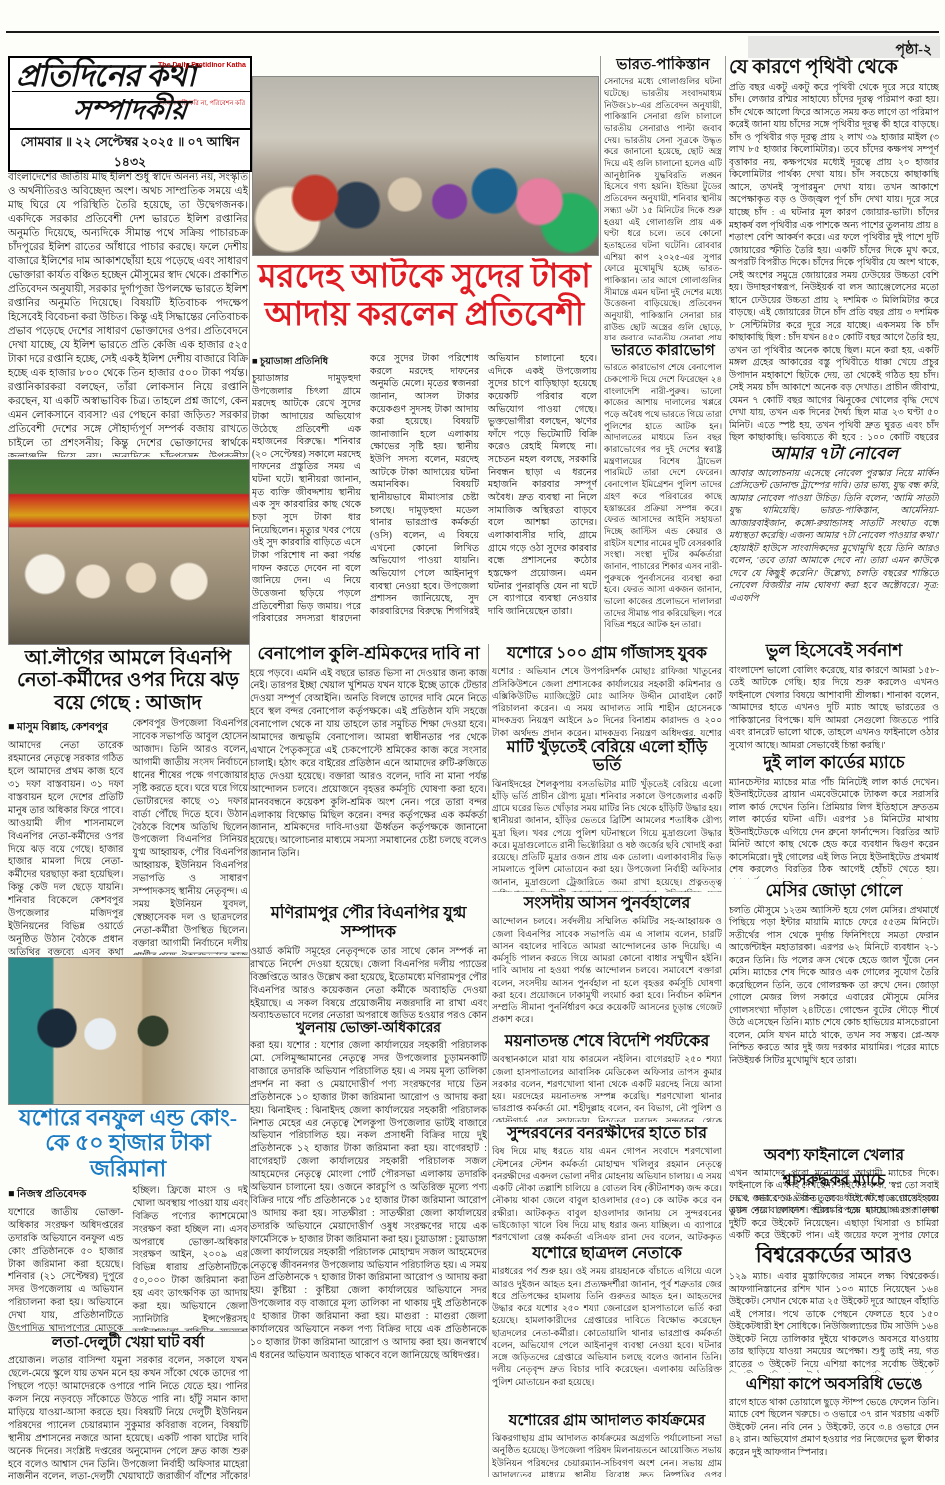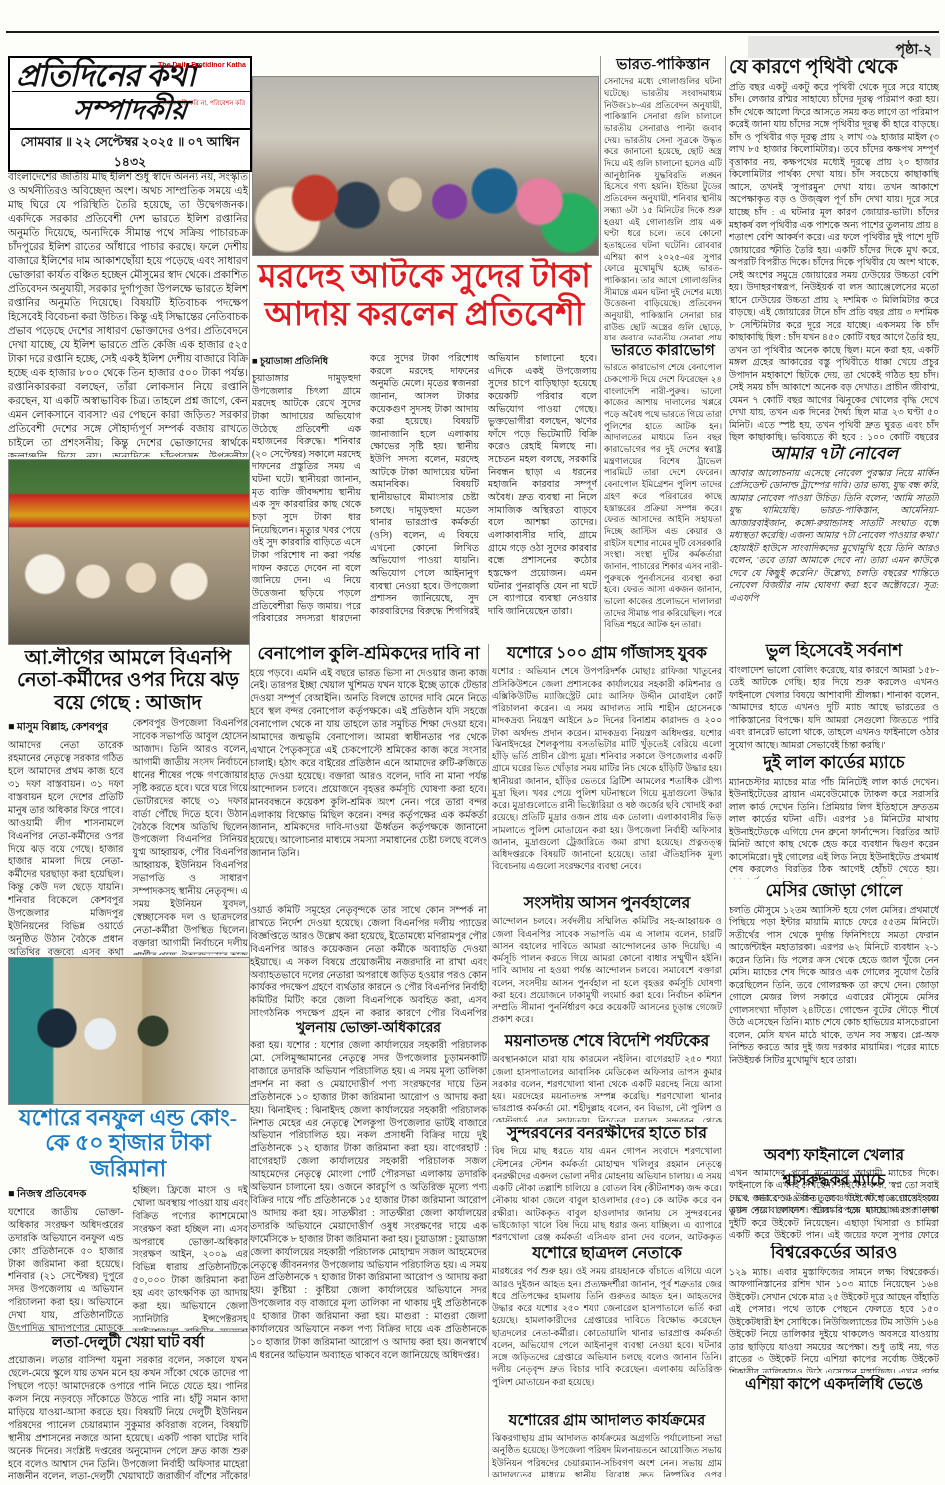--- a/index.html
+++ b/index.html
@@ -110,34 +110,36 @@
     <div class="byline" style="font-size:9.5px;">■ চুয়াডাঙ্গা প্রতিনিধি</div>
     <div class="body-txt" style="font-size:9.3px;">চুয়াডাঙ্গার দামুড়হুদা উপজেলার চিৎলা গ্রামে মরদেহ আটকে রেখে সুদের টাকা আদায়ের অভিযোগ উঠেছে প্রতিবেশী এক মহাজনের বিরুদ্ধে। শনিবার (২০ সেপ্টেম্বর) সকালে মরদেহ দাফনের প্রস্তুতির সময় এ ঘটনা ঘটে। স্থানীয়রা জানান, মৃত ব্যক্তি জীবদ্দশায় স্থানীয় এক সুদ কারবারির কাছ থেকে চড়া সুদে টাকা ধার নিয়েছিলেন। মৃত্যুর খবর পেয়ে ওই সুদ কারবারি বাড়িতে এসে টাকা পরিশোধ না করা পর্যন্ত দাফন করতে দেবেন না বলে জানিয়ে দেন। এ নিয়ে উত্তেজনা ছড়িয়ে পড়লে প্রতিবেশীরা ভিড় জমায়। পরে পরিবারের সদস্যরা ধারদেনা করে সুদের টাকা পরিশোধ করলে মরদেহ দাফনের অনুমতি মেলে। মৃতের স্বজনরা জানান, আসল টাকার কয়েকগুণ সুদসহ টাকা আদায় করা হয়েছে। বিষয়টি জানাজানি হলে এলাকায় ক্ষোভের সৃষ্টি হয়। স্থানীয় ইউপি সদস্য বলেন, মরদেহ আটকে টাকা আদায়ের ঘটনা অমানবিক। বিষয়টি স্থানীয়ভাবে মীমাংসার চেষ্টা চলছে। দামুড়হুদা মডেল থানার ভারপ্রাপ্ত কর্মকর্তা (ওসি) বলেন, এ বিষয়ে এখনো কোনো লিখিত অভিযোগ পাওয়া যায়নি। অভিযোগ পেলে আইনানুগ ব্যবস্থা নেওয়া হবে। উপজেলা প্রশাসন জানিয়েছে, সুদ কারবারিদের বিরুদ্ধে শিগগিরই অভিযান চালানো হবে। এদিকে একই উপজেলায় সুদের চাপে বাড়িছাড়া হয়েছে কয়েকটি পরিবার বলে অভিযোগ পাওয়া গেছে। ভুক্তভোগীরা বলছেন, ঋণের ফাঁদে পড়ে ভিটেমাটি বিক্রি করেও রেহাই মিলছে না। সচেতন মহল বলছে, সরকারি নিবন্ধন ছাড়া এ ধরনের মহাজনি কারবার সম্পূর্ণ অবৈধ। দ্রুত ব্যবস্থা না নিলে সামাজিক অস্থিরতা বাড়বে বলে আশঙ্কা তাদের। এলাকাবাসীর দাবি, গ্রামে গ্রামে গড়ে ওঠা সুদের কারবার বন্ধে প্রশাসনের কঠোর হস্তক্ষেপ প্রয়োজন। এমন ঘটনার পুনরাবৃত্তি যেন না ঘটে সে ব্যাপারে ব্যবস্থা নেওয়ার দাবি জানিয়েছেন তারা।</div>
   </div>
 
   <div class="art" style="left:250px;top:644px;width:237px;height:258px;">
     <div class="hl" style="font-size:17px;">বেনাপোল কুলি-শ্রমিকদের দাবি না</div>
     <div class="body-txt small-body">হয়ে পড়বে। এমনি এই বছরে ভারত ভিসা না দেওয়ার জন্য কাজ নেই। তারপর ইচ্ছা খেয়াল খুশিমত যখন যাকে ইচ্ছে তাকে টেন্ডার দেওয়া সম্পূর্ণ বেআইনি। অনতি বিলম্বে তাদের দাবি মেনে নিতে হবে স্থল বন্দর বেনাপোল কর্তৃপক্ষকে। এই প্রতিষ্ঠান যদি সহজে বেনাপোল থেকে না যায় তাহলে তার সমুচিত শিক্ষা দেওয়া হবে। আমাদের জন্মভূমি বেনাপোল। আমরা স্বাধীনতার পর থেকে এখানে পৈতৃকসূত্রে এই চেকপোস্টে শ্রমিকের কাজ করে সংসার চালাই। হঠাৎ করে বাইরের প্রতিষ্ঠান এনে আমাদের রুটি-রুজিতে হাত দেওয়া হয়েছে। বক্তারা আরও বলেন, দাবি না মানা পর্যন্ত আন্দোলন চলবে। প্রয়োজনে বৃহত্তর কর্মসূচি ঘোষণা করা হবে। মানববন্ধনে কয়েকশ কুলি-শ্রমিক অংশ নেন। পরে তারা বন্দর এলাকায় বিক্ষোভ মিছিল করেন। বন্দর কর্তৃপক্ষের এক কর্মকর্তা জানান, শ্রমিকদের দাবি-দাওয়া ঊর্ধ্বতন কর্তৃপক্ষকে জানানো হয়েছে। আলোচনার মাধ্যমে সমস্যা সমাধানের চেষ্টা চলছে বলেও জানান তিনি।</div>
   </div>
 
   <div class="art" style="left:250px;top:904px;width:237px;height:114px;">
+    <div class="hl" style="font-size:16.5px;">মণিরামপুর পৌর বিএনপির যুগ্ম সম্পাদক</div>
     <div class="body-txt small-body">ওয়ার্ড কমিটি সমূহের নেতৃবৃন্দকে তার সাথে কোন সম্পর্ক না রাখতে নির্দেশ দেওয়া হয়েছে। জেলা বিএনপির দলীয় প্যাডের বিজ্ঞপ্তিতে আরও উল্লেখ করা হয়েছে, ইতোমধ্যে মণিরামপুর পৌর বিএনপির আরও কয়েকজন নেতা কর্মীকে অব্যাহতি দেওয়া হইয়াছে। এ সকল বিষয়ে প্রয়োজনীয় নজরদারি না রাখা এবং অব্যাহতভাবে দলের নেতারা অপরাধে জড়িত হওয়ার পরও কোন কার্যকর পদক্ষেপ গ্রহণে ব্যর্থতার কারনে ও পৌর বিএনপির নির্বাহী কমিটির মিটিং করে জেলা বিএনপিকে অবহিত করা, এসব সাংগঠনিক পদক্ষেপ গ্রহন না করার কারণে পৌর বিএনপির সভাপতি ও সম্পাদককে ৪৮ ঘন্টার মধ্যে স্বশরীরে উপস্থিত হয়ে সাধারণ সম্পাদক জেলা বিএনপির বরাবরে জবাবদিহি করার জন্য নির্দেশ প্রদান করেছেন।</div>
   </div>
 
   <div class="art" style="left:250px;top:1020px;width:237px;height:457px;">
     <div class="hl" style="font-size:14px;">খুলনায় ভোক্তা-অধিকারের</div>
     <div class="body-txt small-body">করা হয়। যশোর : যশোর জেলা কার্যালয়ের সহকারী পরিচালক মো. সেলিমুজ্জামানের নেতৃত্বে সদর উপজেলার চুড়ামনকাটি বাজারে তদারকি অভিযান পরিচালিত হয়। এ সময় মূল্য তালিকা প্রদর্শন না করা ও মেয়াদোত্তীর্ণ পণ্য সংরক্ষণের দায়ে তিন প্রতিষ্ঠানকে ১০ হাজার টাকা জরিমানা আরোপ ও আদায় করা হয়। ঝিনাইদহ : ঝিনাইদহ জেলা কার্যালয়ের সহকারী পরিচালক নিশাত মেহের এর নেতৃত্বে শৈলকুপা উপজেলার ভাটই বাজারে অভিযান পরিচালিত হয়। নকল প্রসাধনী বিক্রির দায়ে দুই প্রতিষ্ঠানকে ১২ হাজার টাকা জরিমানা করা হয়। বাগেরহাট : বাগেরহাট জেলা কার্যালয়ের সহকারী পরিচালক সজল আহমেদের নেতৃত্বে মোংলা পোর্ট পৌরসভা এলাকায় তদারকি অভিযান চালানো হয়। ওজনে কারচুপি ও অতিরিক্ত মূল্যে পণ্য বিক্রির দায়ে পাঁচ প্রতিষ্ঠানকে ১৫ হাজার টাকা জরিমানা আরোপ ও আদায় করা হয়। সাতক্ষীরা : সাতক্ষীরা জেলা কার্যালয়ের তদারকি অভিযানে মেয়াদোত্তীর্ণ ওষুধ সংরক্ষণের দায়ে এক ফার্মেসিকে ৮ হাজার টাকা জরিমানা করা হয়। চুয়াডাঙ্গা : চুয়াডাঙ্গা জেলা কার্যালয়ের সহকারী পরিচালক মোহাম্মদ সজল আহমেদের নেতৃত্বে জীবননগর উপজেলায় অভিযান পরিচালিত হয়। এ সময় তিন প্রতিষ্ঠানকে ৭ হাজার টাকা জরিমানা আরোপ ও আদায় করা হয়। কুষ্টিয়া : কুষ্টিয়া জেলা কার্যালয়ের অভিযানে সদর উপজেলার বড় বাজারে মূল্য তালিকা না থাকায় দুই প্রতিষ্ঠানকে ৫ হাজার টাকা জরিমানা করা হয়। মাগুরা : মাগুরা জেলা কার্যালয়ের অভিযানে নকল পণ্য বিক্রির দায়ে এক প্রতিষ্ঠানকে ১০ হাজার টাকা জরিমানা আরোপ ও আদায় করা হয়। জনস্বার্থে এ ধরনের অভিযান অব্যাহত থাকবে বলে জানিয়েছে অধিদপ্তর।</div>
   </div>
 
   <div class="art" style="left:492px;top:644px;width:230px;height:92px;">
     <div class="hl" style="font-size:16px;">যশোরে ১০০ গ্রাম গাঁজাসহ যুবক</div>
     <div class="body-txt" style="font-size:9px;">যশোর : অভিযান শেষে উপপরিদর্শক মোছাঃ রাফিজা খাতুনের প্রসিকিউশনে জেলা প্রশাসকের কার্যালয়ের সহকারী কমিশনার ও এক্সিকিউটিভ ম্যাজিস্ট্রেট মোঃ আসিফ উদ্দীন মোবাইল কোর্ট পরিচালনা করেন। এ সময় আদালত সামি শাহীন হোসেনকে মাদকদ্রব্য নিয়ন্ত্রণ আইনে ৯০ দিনের বিনাশ্রম কারাদন্ড ও ২০০ টাকা অর্থদন্ড প্রদান করেন। মাদকদ্রব্য নিয়ন্ত্রণ অধিদপ্তর, যশোর জেলা কার্যালয়ের উপপরিচালক মোঃ আসলাম হোসেন বিষয়টি নিশ্চিত করেছেন।</div>
   </div>
 
   <div class="art" style="left:492px;top:738px;width:230px;height:154px;">
+    <div class="hl" style="font-size:16px;">মাটি খুঁড়তেই বেরিয়ে এলো হাঁড়ি ভর্তি</div>
     <div class="body-txt" style="font-size:9px;">ঝিনাইদহের শৈলকুপায় বসতভিটার মাটি খুঁড়তেই বেরিয়ে এলো হাঁড়ি ভর্তি প্রাচীন রৌপ্য মুদ্রা। শনিবার সকালে উপজেলার একটি গ্রামে ঘরের ভিত খোঁড়ার সময় মাটির নিচ থেকে হাঁড়িটি উদ্ধার হয়। স্থানীয়রা জানান, হাঁড়ির ভেতরে ব্রিটিশ আমলের শতাধিক রৌপ্য মুদ্রা ছিল। খবর পেয়ে পুলিশ ঘটনাস্থলে গিয়ে মুদ্রাগুলো উদ্ধার করে। মুদ্রাগুলোতে রানী ভিক্টোরিয়া ও ষষ্ঠ জর্জের ছবি খোদাই করা রয়েছে। প্রতিটি মুদ্রার ওজন প্রায় এক তোলা। এলাকাবাসীর ভিড় সামলাতে পুলিশ মোতায়েন করা হয়। উপজেলা নির্বাহী অফিসার জানান, মুদ্রাগুলো ট্রেজারিতে জমা রাখা হয়েছে। প্রত্নতত্ত্ব অধিদপ্তরকে বিষয়টি জানানো হয়েছে। তারা ঐতিহাসিক মূল্য বিবেচনায় এগুলো সংরক্ষণের ব্যবস্থা নেবে।</div>
   </div>
 
   <div class="art" style="left:492px;top:894px;width:230px;height:136px;">
     <div class="hl" style="font-size:16px;">সংসদীয় আসন পুনর্বহালের</div>
     <div class="body-txt" style="font-size:9px;">আন্দোলন চলবে। সর্বদলীয় সম্মিলিত কমিটির সহ-আহ্বায়ক ও জেলা বিএনপির সাবেক সভাপতি এম এ সালাম বলেন, চারটি আসন বহালের দাবিতে আমরা আন্দোলনের ডাক দিয়েছি। এ কর্মসূচি পালন করতে গিয়ে আমরা কোনো বাধার সম্মুখীন হইনি। দাবি আদায় না হওয়া পর্যন্ত আন্দোলন চলবে। সমাবেশে বক্তারা বলেন, সংসদীয় আসন পুনর্বহাল না হলে বৃহত্তর কর্মসূচি ঘোষণা করা হবে। প্রয়োজনে ঢাকামুখী লংমার্চ করা হবে। নির্বাচন কমিশন সম্প্রতি সীমানা পুনর্নির্ধারণ করে কয়েকটি আসনের চূড়ান্ত গেজেট প্রকাশ করে।</div>
   </div>
 
   <div class="art" style="left:492px;top:1032px;width:230px;height:90px;">
     <div class="hl" style="font-size:16px;">ময়নাতদন্ত শেষে বিদেশি পর্যটকের</div>
@@ -198,21 +200,22 @@
     <div class="hl" style="font-size:15.5px;">অবশ্য ফাইনালে খেলার</div>
     <div class="body-txt" style="font-size:9.2px;">এখন আমাদের পুরো মনোযোগ আগামী ম্যাচের দিকে। ফাইনালে কি এখনই দেখছেন? সাইফের কথা, 'স্বপ্ন তো সবাই দেখে, আর দেখা উচিত। তবে ধাপে ধাপে এগোতে হবে। এখন পুরো ফোকাস পরের বিপক্ষে ম্যাচে, এরপর দেখা যাবে।'</div>
   </div>
 
   <div class="art" style="left:729px;top:1171px;width:210px;height:70px;">
     <div class="hl" style="font-size:15.5px;">শ্বাসরুদ্ধকর ম্যাচে</div>
     <div class="body-txt" style="font-size:9.2px;">১৯.৫ ওভারে ১৬৯ রান তুলে ৪ উইকেট হাতে রেখেই জয় তুলে নেয় বাংলাদেশ। শ্রীলঙ্কার হয়ে হাসারাঙ্গা ও শানাকা দুইটি করে উইকেট নিয়েছেন। এছাড়া থিসারা ও চামিরা একটি করে উইকেট পান। এই জয়ের ফলে সুপার ফোরে নিজেদের অবস্থান আরও মজবুত করল টাইগাররা। মোস্তাফিজ-হৃদয়-সাইফ তথা দারুণ টিম কম্বিনেশনে শ্বাসরুদ্ধকর ম্যাচটি জিতে এক ধাপ এগিয়ে রইলো বাংলাদেশ।</div>
   </div>
 
   <div class="art" style="left:729px;top:1243px;width:210px;height:130px;">
-    <div class="hl" style="font-size:17px;">বিশ্বরেকর্ডের আরও</div>
+    <div class="hl" style="font-size:21px;">বিশ্বরেকর্ডের আরও</div>
     <div class="body-txt" style="font-size:9.2px;">১২৯ ম্যাচ। এবার মুস্তাফিজের সামনে লক্ষ্য বিশ্বরেকর্ড। আফগানিস্তানের রশিদ খান ১০৩ ম্যাচে নিয়েছেন ১৬৪ উইকেট। সেখান থেকে মাত্র ২৫ উইকেট দূরে আছেন বাঁহাতি এই পেসার। পথে তাকে পেছনে ফেলতে হবে ১৫০ উইকেটধারী ইশ সোধিকে। নিউজিল্যান্ডের টিম সাউদি ১৬৪ উইকেট নিয়ে তালিকার দুইয়ে থাকলেও অবসরে যাওয়ায় তার ছাড়িয়ে যাওয়া সময়ের অপেক্ষা। শুধু তাই নয়, গত রাতের ৩ উইকেট নিয়ে এশিয়া কাপের সর্বোচ্চ উইকেট শিকারীর তালিকায়ও উঠে এসেছেন মুস্তাফিজ। এখন পর্যন্ত তার শিকার ৭ উইকেট, যা তালিকার তিন নম্বরে। তার ওপরে আছেন ভারতের কুলদীপ যাদব (৮) এবং শীর্ষে আছেন আরব আমিরাতের জুনাইদ সিদ্দিকি (৯)। তবে জুনাইদের দল বিদায় নিয়েছে। ফলে শীর্ষ উইকেট শিকারীর লড়াইটা গড়ে উঠতে পারে মুস্তাফিজ আর কুলদীপের মধ্যে।</div>
   </div>
 
   <div class="art" style="left:729px;top:1375px;width:210px;height:102px;">
-    <div class="hl" style="font-size:15.5px;">এশিয়া কাপে একদলিধি ভেঙে</div>
+    <div class="hl" style="font-size:15.5px;">এশিয়া কাপে অবসরিধি ভেঙে</div>
+    <div class="body-txt" style="font-size:9.2px;">রাগে হাতে থাকা তোয়ালে ছুড়ে স্টাম্প ভেঙে ফেলেন তিনি। ম্যাচে বেশ ছিলেন খরুচে। ৩ ওভারে ৩৭ রান খরচায় একটি উইকেট নেন। নবি নেন ১ উইকেট, তবে ৩.৪ ওভারে দেন ৪২ রান। অভিযোগ প্রমাণ হওয়ার পর নিজেদের ভুল স্বীকার করেন দুই আফগান স্পিনার।</div>
   </div>
 
 </div>
 
 </body></html>

